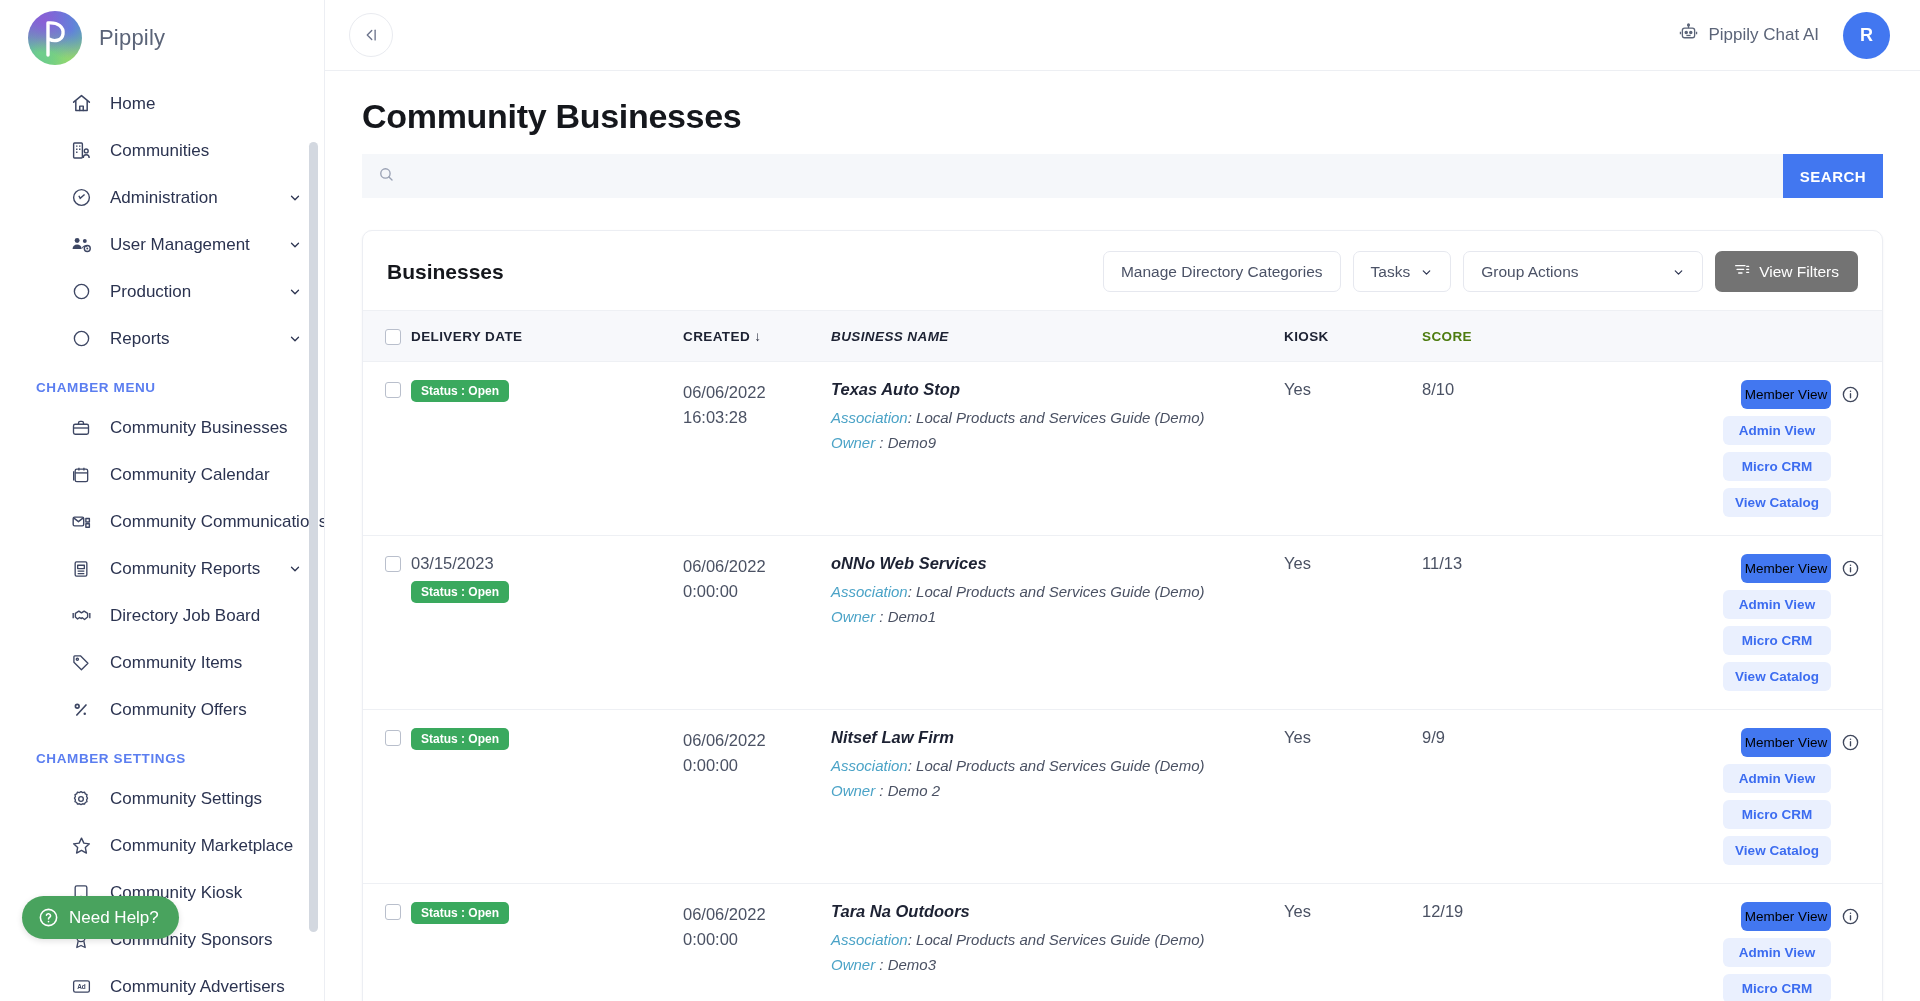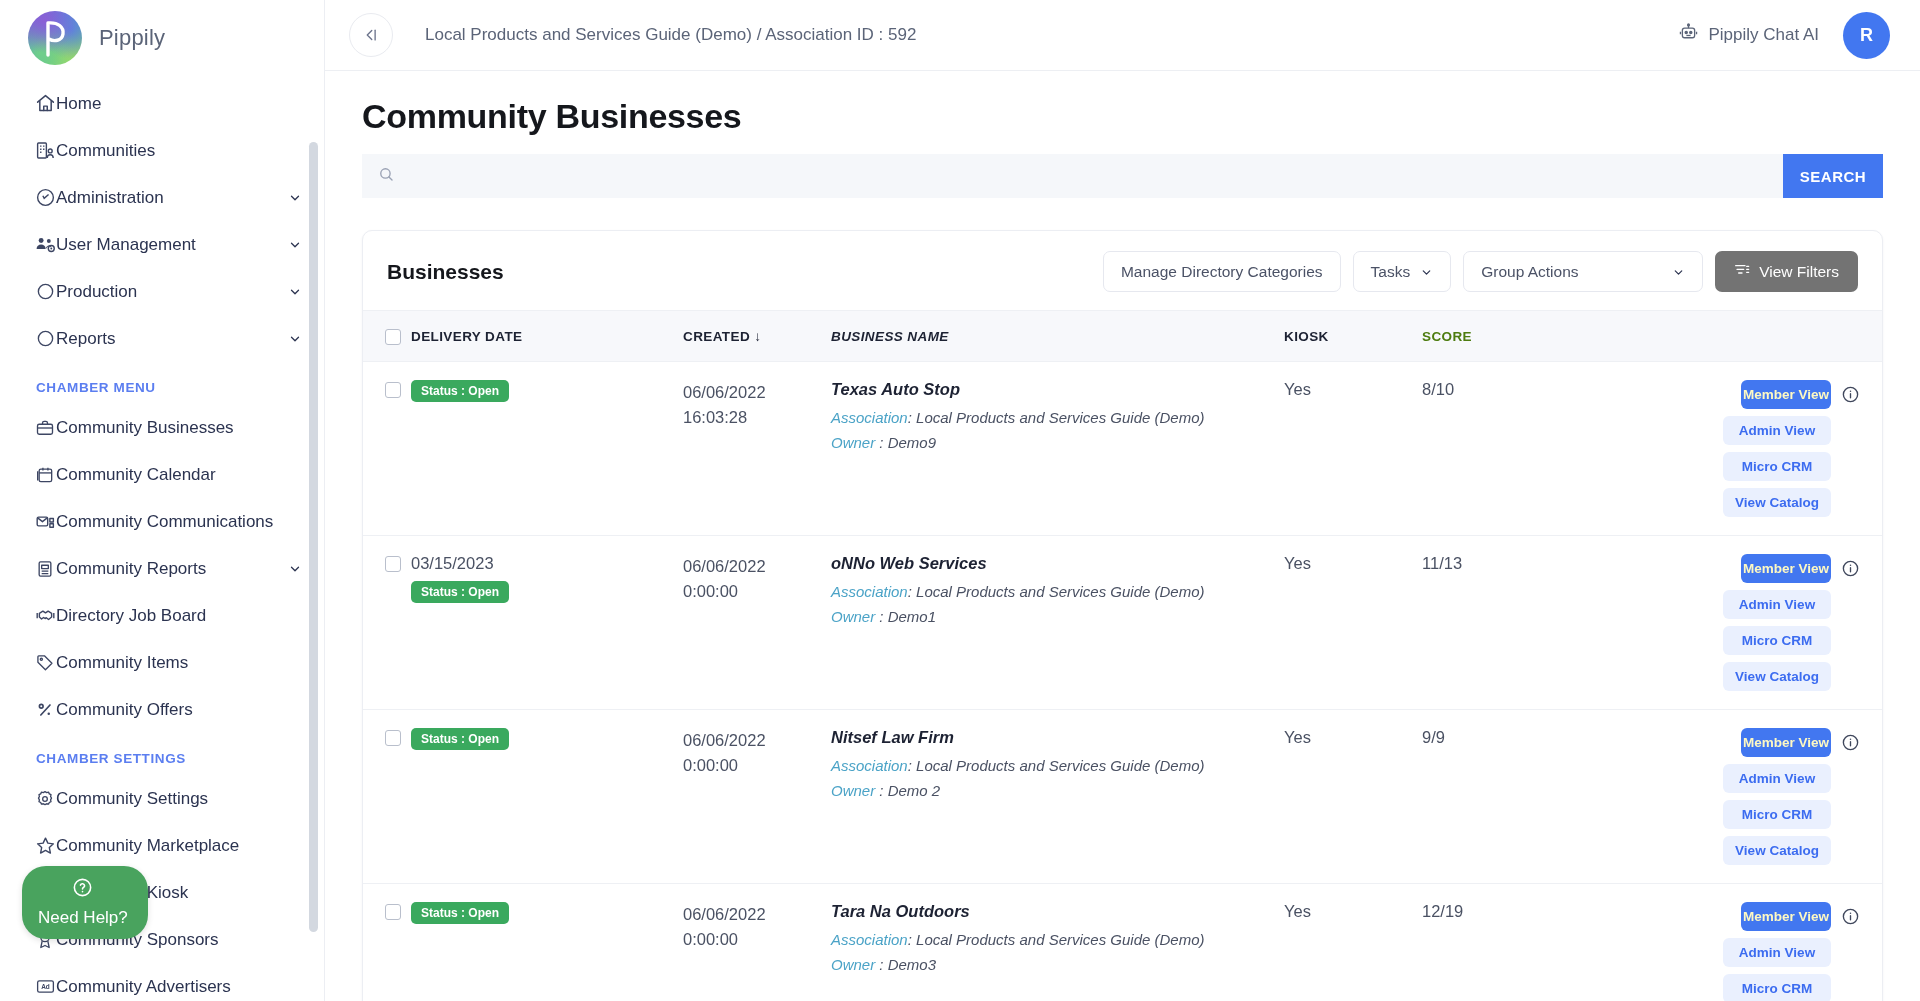--- a/index.html
+++ b/index.html
@@ -31,42 +31,41 @@
       radial-gradient(circle at 72% 82%, #9ad96a 0%, rgba(154,217,106,0) 58%),
       linear-gradient(140deg,#7a5ed0 0%, #5a86d8 38%, #58c48e 70%, #a7dc63 100%);
     position: relative; flex: 0 0 54px;
   }
   .brand-logo svg { position: absolute; inset: 0; }
   .brand-name { font-size: 22px; color: #5b6478; letter-spacing: .2px; }
 
   .nav { padding: 8px 0 0 0; height: calc(1001px - 72px); overflow: hidden; position: relative; }
   .nav-item {
     display: flex; align-items: center; height: 47px;
-    padding: 0 22px 0 34px; cursor: pointer; position: relative;
+    padding: 0 22px 0 34px; gap: 18px; cursor: pointer; position: relative; margin-left: 36px;
   }
   .nav-ico { width: 22px; height: 22px; flex: 0 0 22px; display: flex; align-items: center; justify-content: center; color: #3d4663; }
   .nav-ico svg { display: block; }
   .nav-label { font-size: 17px; color: #2b3350; white-space: nowrap; flex: 1; }
   .chev { width: 14px; height: 14px; flex: 0 0 14px; color: #2b3350; }
   .nav-section {
     font-size: 13.5px; font-weight: bold; color: #5b7ef0;
     letter-spacing: .6px; padding: 18px 0 9px 36px;
   }
 
   .sb-track { position: absolute; top: 70px; right: 6px; width: 9px; height: 880px; }
   .sb-thumb { position: absolute; top: 0; left: 0; width: 9px; height: 790px; background: #d3d8e0; border-radius: 6px; }
 
   .help-btn {
     position: absolute; left: 22px; bottom: 62px;
     display: flex; align-items: center; gap: 10px;
     background: #49a35e; color: #fff; border: none;
     border-radius: 24px; padding: 11px 20px 11px 16px;
     font-size: 17px; cursor: pointer; z-index: 40;
     box-shadow: 0 2px 6px rgba(0,0,0,.12);
-    flex-direction: column;
   }
   .help-btn svg { display: block; }
 
   
   .main { flex: 1; height: 1001px; position: relative; background: #fff; overflow: hidden; }
   .topbar {
     height: 71px; display: flex; align-items: center;
     padding: 0 30px 0 24px; border-bottom: 1px solid #edeff3; background:#fff;
   }
   .back-btn {
@@ -161,21 +160,21 @@
   .kiosk { font-size: 16.5px; color: #4a5163; }
   .score { font-size: 16.5px; color: #4a5163; }
 
   .actions { display: flex; align-items: flex-start; gap: 10px; padding-right: 22px; }
   .btn-stack { display: flex; flex-direction: column; gap: 7px; margin-left: auto; width: 108px; }
   .abtn {
     height: 29px; border-radius: 6px; border: none; cursor: pointer;
     font-size: 13.5px; font-family: "Liberation Sans", sans-serif;
     display: flex; align-items: center; justify-content: center;
   }
-  .abtn.primary { background: #4277f0; color: #fef9c3; font-weight: bold; margin-left: 18px; }
+  .abtn.primary { background: #4277f0; color: #000000; font-weight: normal; margin-left: 18px; }
   .abtn.ghost { background: #eaf0fe; color: #3c6cf0; font-weight: bold; }
   .info-ico { width: 19px; height: 19px; flex: 0 0 19px; color: #3f475c; margin-top: 5px; cursor: pointer; }
 </style>
 </head>
 <body>
 
 <div class="app">
 
   <aside class="sidebar">
     <div class="brand">
@@ -429,21 +428,20 @@
 
   <section class="main">
 
     <header class="topbar">
       <button class="back-btn">
         <svg width="18" height="18" viewBox="0 0 24 24" fill="none" stroke="currentColor" stroke-width="1.8" stroke-linecap="round" stroke-linejoin="round">
             <path d="M13 6l-6 6 6 6"></path>
             <path d="M17.5 5.5v13"></path>
           </svg>
       </button>
-      <span class="crumb">Local Products and Services Guide (Demo) / Association ID : 592</span>
       <div class="topbar-right">
         <div class="chat-ai">
           <span>
             <svg width="21" height="21" viewBox="0 0 24 24" fill="none" stroke="currentColor" stroke-width="1.5" stroke-linejoin="round">
                 <rect x="5" y="7" width="14" height="11" rx="2.5"></rect>
                 <circle cx="9.4" cy="12" r="1.25" fill="currentColor"></circle>
                 <circle cx="14.6" cy="12" r="1.25" fill="currentColor"></circle>
                 <path d="M12 4v3"></path>
                 <circle cx="12" cy="3.3" r="1" fill="currentColor"></circle>
                 <path d="M2.8 11v3M21.2 11v3"></path>

